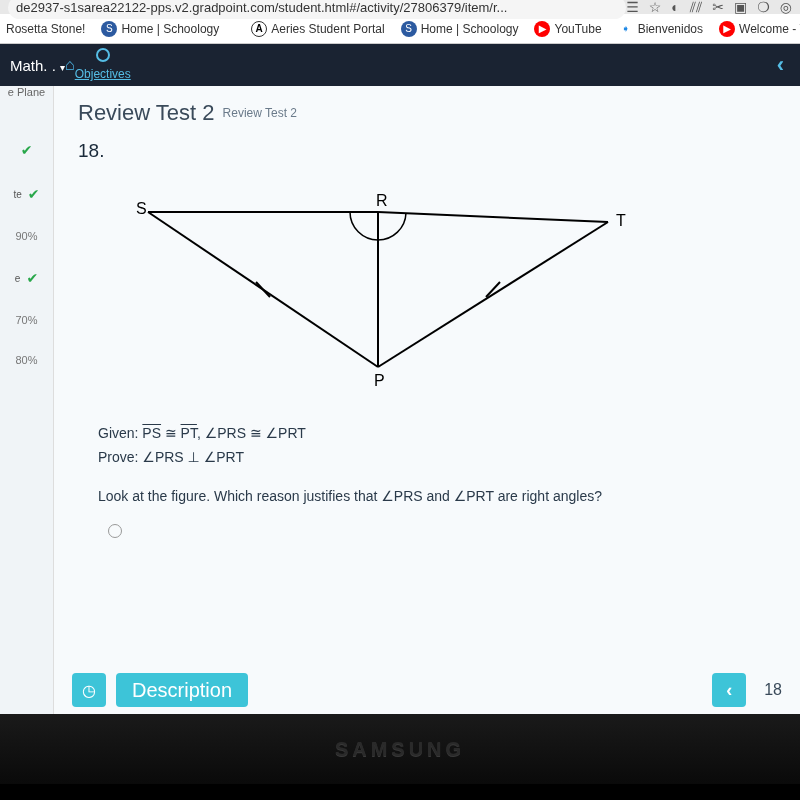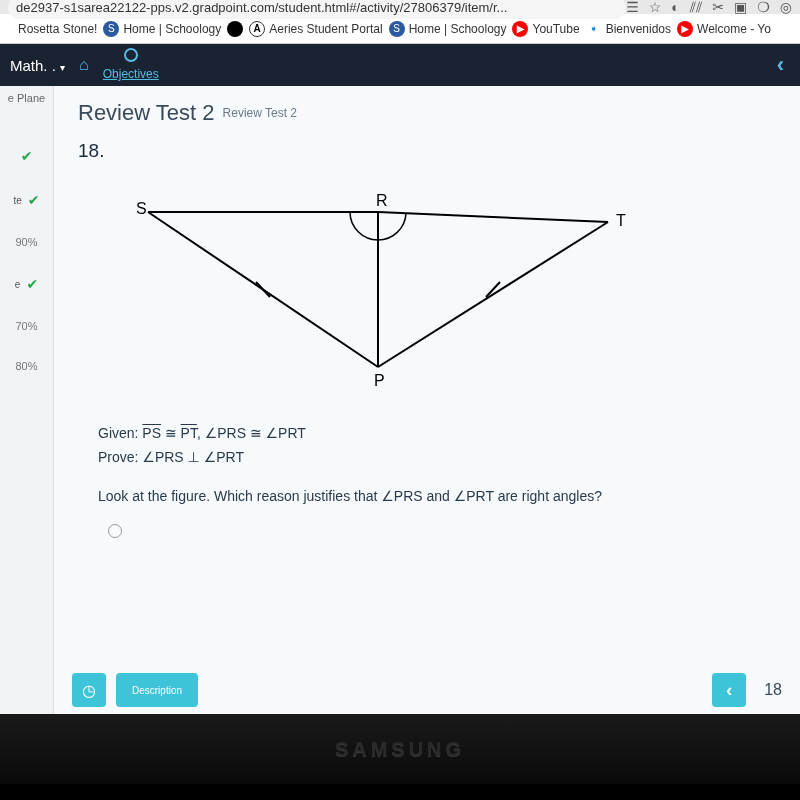--- a/index.html
+++ b/index.html
@@ -4,41 +4,41 @@
 <style>
   * { box-sizing: border-box; margin: 0; padding: 0; }
   body { font-family: Arial, sans-serif; width: 800px; height: 800px; overflow: hidden; background: #000; }
   
   .browser-chrome { height: 14px; background: #e8e8e8; display: flex; align-items: center; padding: 0 8px; }
   .url-bar { flex: 1; font-size: 13px; color: #333; padding: 4px 8px; background: #f5f5f5; border-radius: 12px; overflow: hidden; white-space: nowrap; }
   .chrome-icons { display: flex; gap: 10px; align-items: center; color: #555; }
   .chrome-icons span { font-size: 14px; }
   .star { color: #555; }
   
-  .bookmarks { height: 30px; background: #fff; display: flex; align-items: center; padding: 0 18px; gap: 6px; font-size: 12px; color: #333; overflow: hidden; white-space: nowrap; border-bottom: 1px solid #ccc; }
+  .bookmarks { height: 30px; background: #fff; display: flex; align-items: center; padding: 0 6px; gap: 16px; font-size: 12px; color: #333; overflow: hidden; white-space: nowrap; border-bottom: 1px solid #ccc; }
   .bookmark { display: flex; align-items: center; gap: 4px; cursor: pointer; }
   .bookmark-icon { width: 16px; height: 16px; border-radius: 50%; display: inline-flex; align-items: center; justify-content: center; font-size: 10px; color: #fff; }
   .bi-s { background: #2c5aa0; }
   .bi-a { background: #fff; color: #000; border: 1px solid #333; font-weight: bold; }
   .bi-y { background: #ff0000; }
   .bi-b { color: #1e88e5; background: transparent; }
   .bi-r { background:#000; }
   
-  .app-header { height: 42px; background: #1a2332; color: #fff; display: flex; align-items: center; padding: 0 10px; gap: 14px; }
+  .app-header { height: 42px; background: #1a2332; color: #fff; display: flex; align-items: center; padding: 0 10px; }
   .app-title { font-size: 15px; }
   .app-title .dd { font-size: 10px; }
   .hdr-icon { font-size: 16px; color: #4db8e8; }
   .objectives { color: #55bde5; font-size: 12px; text-decoration: underline; }
   .obj-wrap { text-align:center; }
   .obj-ring { width:14px; height:14px; border:2px solid #55bde5; border-radius:50%; margin:0 auto 2px; }
   .back-chev { margin-left:auto; margin-right:6px; color:#55bde5; font-size:22px; font-weight:bold; }
   
   .workspace { display: flex; height: calc(100% - 102px - 70px); background: #f4f7f9; }
   
-  .sidebar { width: 54px; background: #f0f4f7; border-right: 1px solid #ddd; display: flex; flex-direction: column; align-items: center; padding-top: 6px; font-size: 10px; color: #555; }
+  .sidebar { width: 54px; background: #f0f4f7; border-right: 1px solid #ddd; display: flex; flex-direction: column; align-items: center; font-size: 10px; color: #555; }
   .side-label { font-size: 11px; color: #666; margin-bottom: 30px; }
   .side-item { margin: 14px 0; display: flex; flex-direction: column; align-items: center; gap: 2px; }
   .check { color: #28a74a; font-size: 14px; }
   .pct { font-size: 11px; color: #777; }
   
   .content { flex: 1; padding: 14px 24px 0 24px; background: #f7fafc; position: relative; overflow: hidden; }
   .title-row { display: flex; align-items: center; gap: 8px; margin-bottom: 14px; }
   .title-main { font-size: 22px; color: #3a4a5a; font-weight: 500; }
   .title-sub { font-size: 12px; color: #6a7a8a; }
   
@@ -50,21 +50,21 @@
   .given-prove { margin: 0 0 18px 20px; font-size: 14px; color: #2a3a4a; line-height: 1.7; }
   .overline { text-decoration: overline; }
   
   .question { margin: 0 0 20px 20px; font-size: 14px; color: #2a3a4a; }
   
   .radio-stub { margin-left: 30px; }
   .radio-circle { width: 14px; height: 14px; border: 1px solid #999; border-radius: 50%; display: inline-block; }
   
   .footer-bar { position: absolute; bottom: 0; left: 0; right: 0; height: 48px; display: flex; align-items: center; padding: 0 18px; gap: 10px; }
   .clock-btn { width: 34px; height: 34px; background: #3dc4d8; border-radius: 4px; display: flex; align-items: center; justify-content: center; color: #fff; cursor: pointer; }
-  .desc-btn { height: 34px; padding: 0 16px; background: #3dc4d8; border-radius: 4px; display: flex; align-items: center; color: #fff; font-size: 10px; cursor: pointer; }
+  .desc-btn { height: 34px; padding: 0 16px; background: #3dc4d8; border-radius: 4px; display: flex; align-items: center; color: #fff; font-size: 20px; cursor: pointer; }
   .nav-btn { width: 34px; height: 34px; background: #3dc4d8; border-radius: 4px; display: flex; align-items: center; justify-content: center; color: #fff; font-size: 18px; font-weight: bold; cursor: pointer; margin-left:auto; }
   .qcount { font-size: 16px; color: #3a4a5a; margin-left: 8px; }
   
   .bezel { height: 70px; background: linear-gradient(#1a1a1a,#0a0a0a); display: flex; align-items: center; justify-content: center; }
   .brand { font-size: 20px; color: #2a2a2a; letter-spacing: 4px; font-weight: bold; text-shadow: 0 1px 0 #3a3a3a; }
 </style>
 </head>
 <body>
 
 <div class="browser-chrome">

